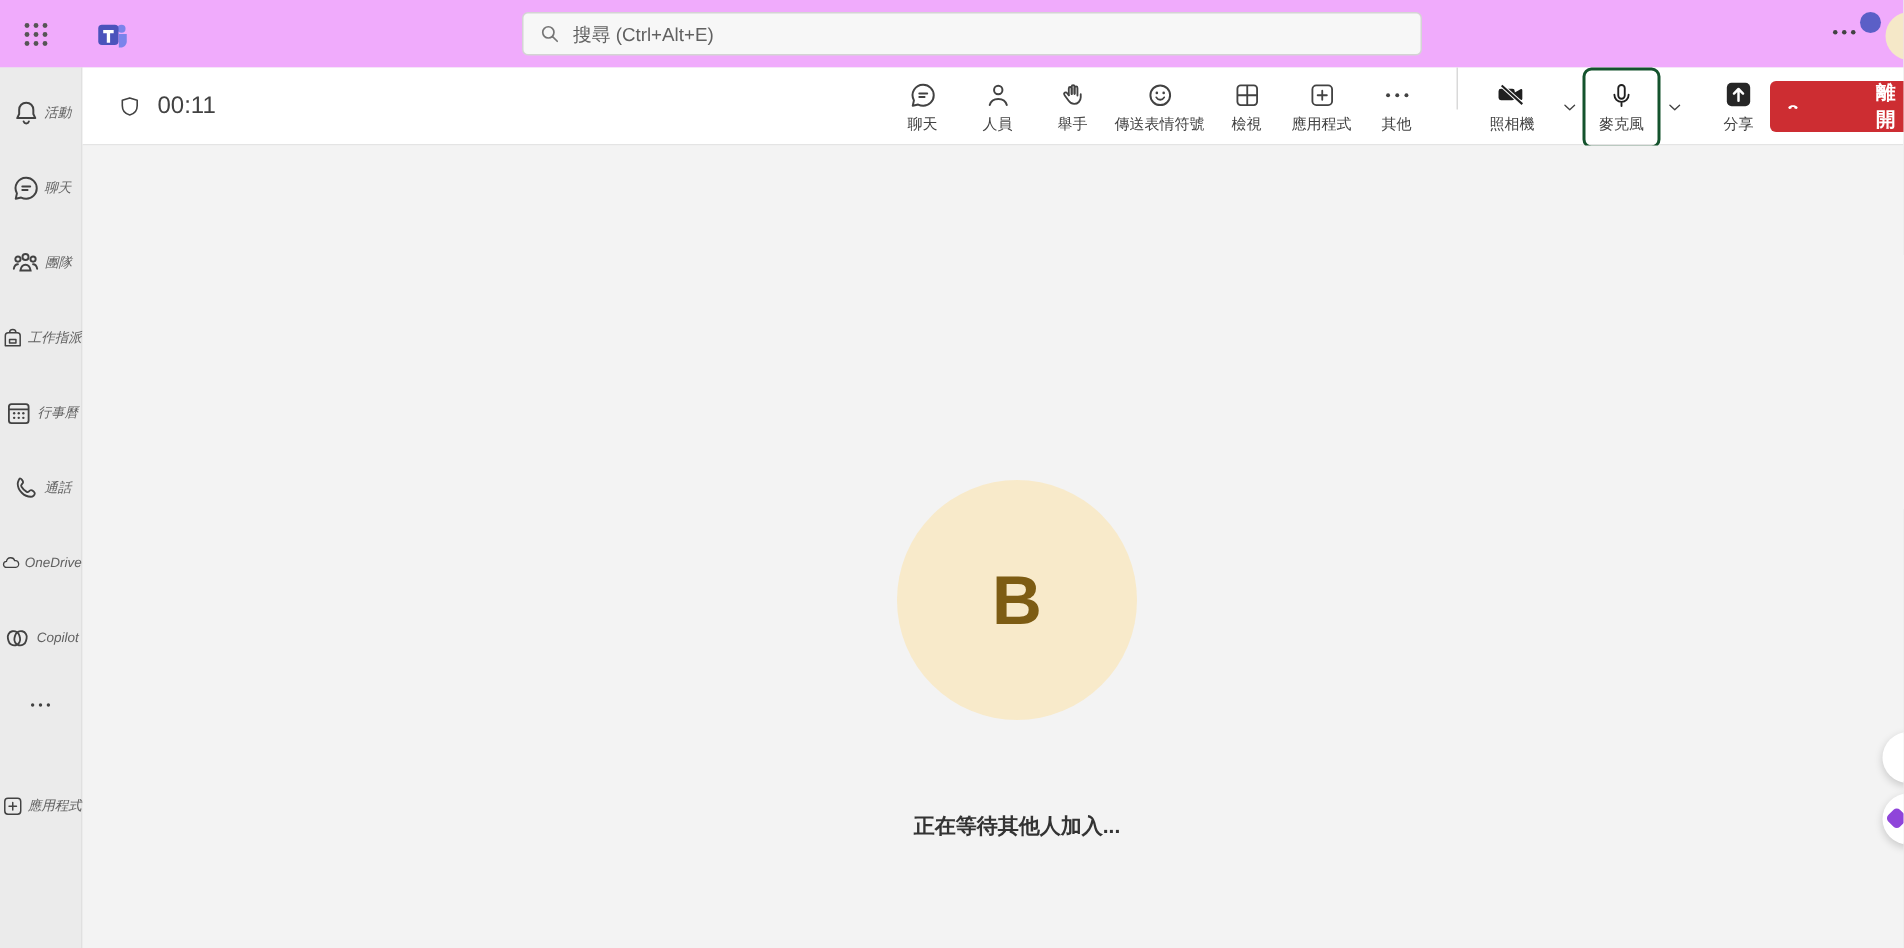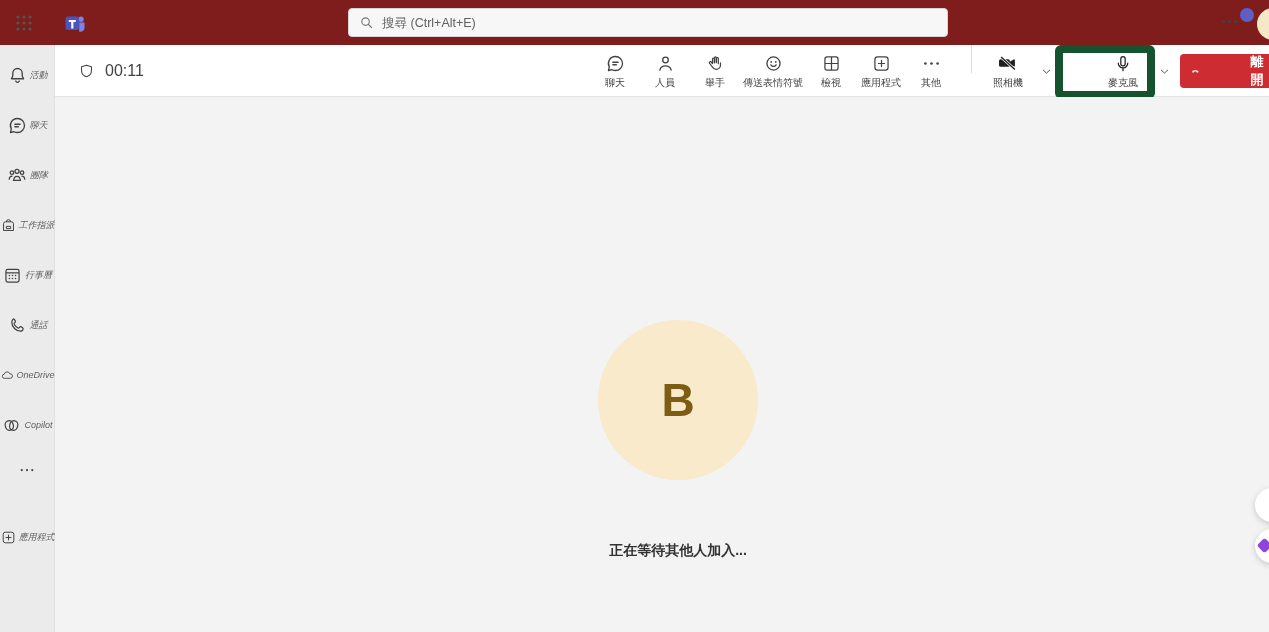--- a/index.html
+++ b/index.html
@@ -2,21 +2,21 @@
 <html><head>
 <meta charset="utf-8">
 <style>
   * { margin:0; padding:0; box-sizing:border-box; }
   html,body { width:1269px; height:632px; overflow:hidden;
     font-family:"Liberation Sans","DejaVu Sans",sans-serif; background:#ebebeb; }
   .app { position:relative; width:1269px; height:632px; }
 
   
   .topbar { position:absolute; left:0; top:0; width:1269px; height:45px;
-    background:#7f1d1d; display:flex; align-items:center; }
+    background:#f0abfc; display:flex; align-items:center; }
   .waffle { width:40px; height:45px; display:flex; align-items:center; justify-content:center; cursor:pointer; margin-left:4px;}
   .logo { width:30px; height:45px; display:flex; align-items:center; justify-content:center; margin-left:16px; cursor:pointer;}
   .searchbox { position:absolute; left:348px; top:8px; width:600px; height:29px;
     background:#f7f7f7; border:1px solid #d4d4d4; border-radius:4px;
     display:flex; align-items:center; padding:0 10px; gap:8px; }
   .searchbox input { border:none; outline:none; background:transparent; flex:1;
     font-size:12.5px; color:#424242; font-family:inherit; }
   .searchbox input::placeholder { color:#616161; }
   .tb-more-dots { position:absolute; right:32px; top:20px; display:flex; gap:3px; cursor:pointer;}
   .tb-more-dots i { width:3px; height:3px; border-radius:50%; background:#424242; }
@@ -40,22 +40,22 @@
   .timer { position:absolute; left:23px; top:0; height:52px; display:flex; align-items:center; gap:10px; }
   .timer-text { font-size:16px; color:#424242; }
   .tb-center { position:absolute; left:535px; top:0; height:52px; display:flex; }
   .tb-btn { min-width:50px; padding:0 2px; height:52px; display:flex; flex-direction:column;
     align-items:center; justify-content:center; gap:2px; cursor:pointer; }
   .tb-btn .tb-lb { font-size:10px; color:#424242; white-space:nowrap; }
   .tb-btn.wide { min-width:66px; }
   .tb-right { position:absolute; left:916px; top:0; height:52px; display:flex; align-items:flex-start; }
   .vdivider { width:1px; height:28px; background:#d9d9d9; margin-right:6px; }
   .chev { width:16px; height:52px; display:flex; align-items:center; justify-content:center; cursor:pointer; }
-  .mic-focus { border:8px solid #14532d; border-radius:6px; height:54px; margin:0 1px;
-    display:flex; align-items:center;padding-left:36px; }
+  .mic-focus { border:2px solid #14532d; border-radius:6px; height:54px; margin:0 1px;
+    display:flex; align-items:center; }
   .mic-focus .tb-btn { height:42px; }
   .share-btn { margin-left:14px; }
   .leave-btn { position:absolute; left:1125px; top:9px; width:108px; height:34px;
     background:#cd2d32; border-radius:4px; display:flex; align-items:center;
     color:#fff; cursor:pointer; }
   .leave-btn .leave-lb { font-size:13px; font-weight:bold; margin-left:7px;padding-left:44px; }
   .leave-div { width:1px; height:20px; background:rgba(255,255,255,.45); margin-left:12px; }
   .leave-chev { width:22px; height:34px; display:flex; align-items:center; justify-content:center; }
 
   

